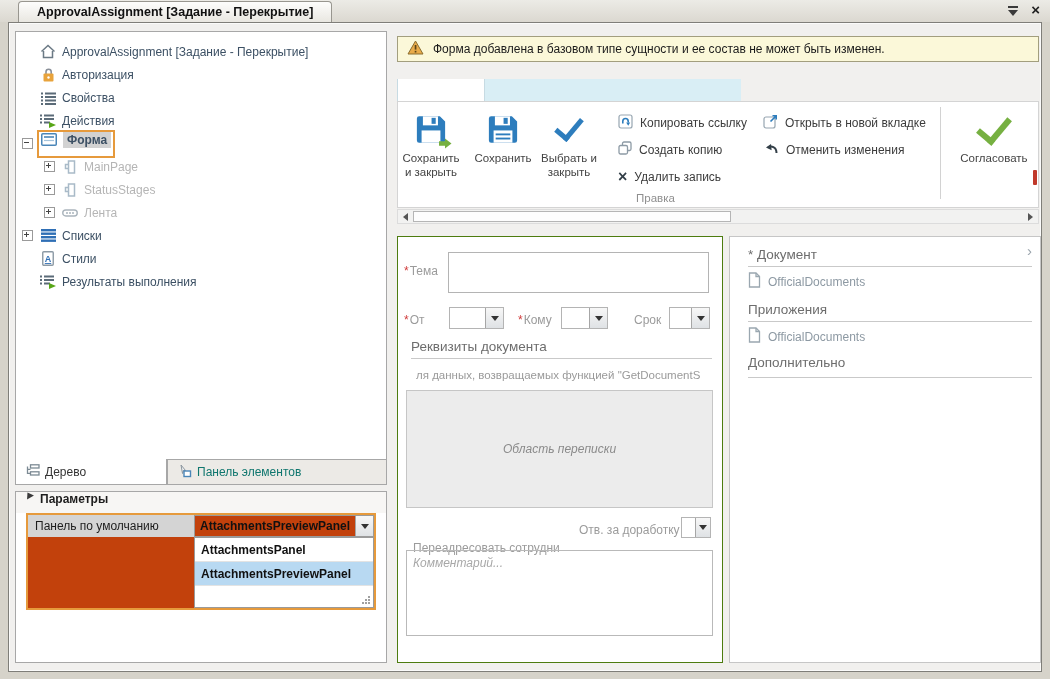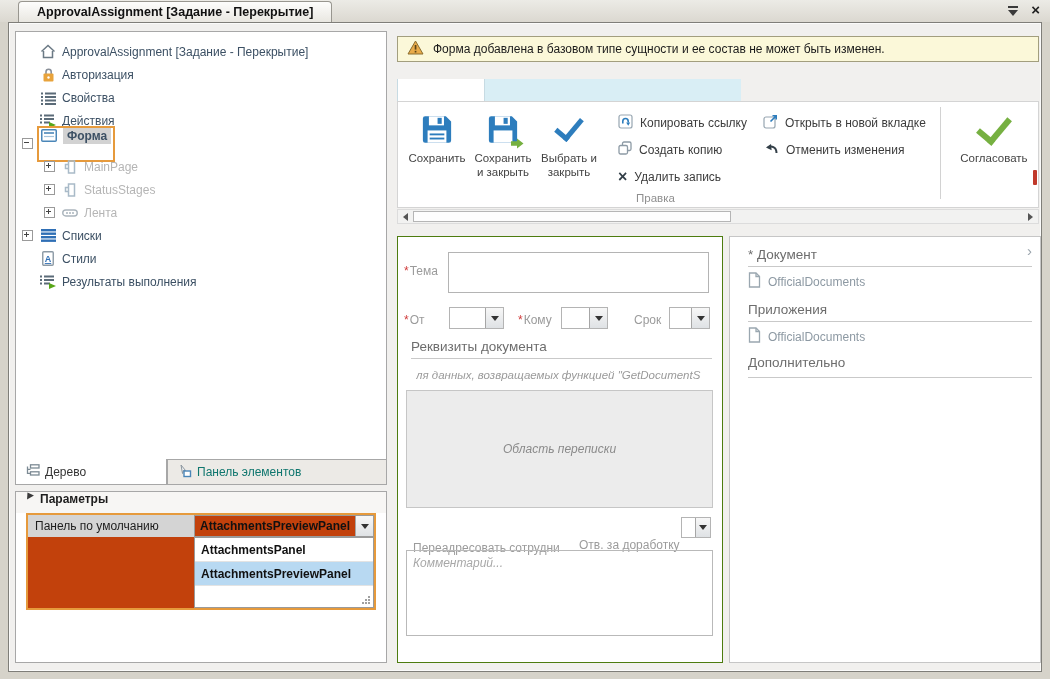--- a/index.html
+++ b/index.html
@@ -27,21 +27,21 @@
   .tree-body{height:429px;background:#fff;border:1px solid #a7a7a7;padding-top:8px;box-sizing:border-box}
   .trow{height:23px;display:flex;align-items:center;padding-left:6px;cursor:default}
   .trow.child{padding-left:28px}
   .exp{width:9px;height:9px;border:1px solid #9a9a9a;background:#fff;position:relative;flex:none;margin-right:6px;cursor:pointer}
   .exp::before{content:"";position:absolute;left:1px;top:3px;width:5px;height:1px;background:#444}
   .exp.plus::after{content:"";position:absolute;left:3px;top:1px;width:1px;height:5px;background:#444}
   .noexp{width:17px;flex:none}
   .ticon{width:18px;height:16px;flex:none;margin-right:5px;display:flex;align-items:center;justify-content:center}
   .tlabel{color:#3c5064;white-space:nowrap}
   .tlabel.dim{color:#b5b5b5}
-  .selwrap{display:inline-flex;align-items:center;border:2px solid #e69a3c;padding:0 2px 16px 1px;margin-left:-2px}
+  .selwrap{display:inline-flex;align-items:center;border:2px solid #e69a3c;padding:0 2px 8px 1px;margin-left:-2px}
   .tlabel.sel{background:#d2d2d2;padding:1px 4px;font-weight:bold}
 
   .left-tabs{display:flex;height:25px}
   .ltab{display:flex;align-items:center;gap:5px;padding-left:10px;box-sizing:border-box;cursor:pointer}
   .ltab.active{width:152px;background:#fff;border:1px solid #a7a7a7;border-top:none;position:relative;z-index:2;margin-top:-1px;height:26px}
   .ltab.inactive{flex:1;background:#eceae6;border:1px solid #a7a7a7;border-top:none;color:#0f766e}
 
   .params-panel{position:absolute;left:6px;top:468px;width:370px;height:170px;background:#fff;border:1px solid #a7a7a7}
   .pheader{height:21px;display:flex;align-items:flex-start;padding-left:9px;font-weight:bold;color:#1d1d1d;background:#f7f6f4}
   .ptri{width:0;height:0;border-left:4px solid transparent;border-right:4px solid transparent;border-bottom:6px solid #3a3a3a;
@@ -98,21 +98,21 @@
   .form-panel{position:absolute;left:388px;top:213px;width:324px;height:425px;background:#fff;border:1px solid #4d7c0f}
   .right-panel{position:absolute;left:720px;top:213px;width:310px;height:425px;background:#fff;border:1px solid #c6c6c6}
   .abs{position:absolute}
   .lab{color:#9b9b9b}
   .req{color:#d03b3b;margin-right:1px}
   .tbox{border:1px solid #b4b4b4;background:#fff;box-sizing:border-box}
   .fcombo{border:1px solid #b4b4b4;background:#fff;box-sizing:border-box;display:flex;cursor:pointer}
   .fcombo .sp{flex:1}
   .sechdr{font-size:13.5px;color:#6d6d6d}
   .secline{height:1px;background:#c9c9c9}
-  .hint{font-style:italic;color:#9a9a9a;font-size:11.5px;white-space:nowrap;overflow:hidden}
+  .hint{color:#9a9a9a;font-size:11.5px;white-space:nowrap;overflow:hidden}
   .corr-box{background:#ececec;border:1px solid #c6c6c6;display:flex;align-items:center;justify-content:center;
             font-style:italic;color:#8a8a8a;box-sizing:border-box}
   .comment-box{border:1px solid #b9b9b9;box-sizing:border-box;padding:5px 6px;font-style:italic;color:#a8a8a8;cursor:text}
   .rp-item{display:flex;align-items:center;gap:7px;color:#8d99a3}
   .chev{color:#9aa4ac;font-size:15px;line-height:12px;cursor:pointer}
 </style>
 </head>
 <body>
 
 <div class="titlebar"></div>
@@ -347,47 +347,47 @@
 
   <div class="rtabs-bg"></div>
   <div class="rtabs">
     <div class="rtab active">ГЛАВНАЯ</div>
     <div class="rtab">ОТПРАВКА</div>
     <div class="rtab">ПОИСК</div>
     <div class="rtab">ВЛОЖЕНИЯ</div>
   </div>
 
   <div class="ribbon">
-    <div class="bigbtn" style="margin-left:6px">
-      <span class="bicon">
-        <svg width="32" height="31" viewBox="0 0 17 16">
-            <path d="M1 2.2 a1.2 1.2 0 0 1 1.2-1.2 H13.2 L16 3.8 V13.8 a1.2 1.2 0 0 1 -1.2 1.2 H2.2 A1.2 1.2 0 0 1 1 13.8 Z" fill="#2d7dbd"></path>
-            <rect x="4.2" y="1" width="8" height="4.8" fill="#fff"></rect>
-            <rect x="8.8" y="1.8" width="2.2" height="3.2" fill="#2d7dbd"></rect>
-            <rect x="3.5" y="8.5" width="10" height="6.5" fill="#fff"></rect>
-            <line x1="4.6" y1="10.6" x2="12.4" y2="10.6" stroke="#2d7dbd"></line>
-            <line x1="4.6" y1="12.8" x2="12.4" y2="12.8" stroke="#2d7dbd"></line>
-          </svg>
-      </span>
-      <span class="blabel">Сохранить</span>
-    </div>
     <div class="bigbtn">
       <span class="bicon">
         <svg width="32" height="31" viewBox="0 0 17 16">
             <path d="M1 2.2 a1.2 1.2 0 0 1 1.2-1.2 H13.2 L16 3.8 V13.8 a1.2 1.2 0 0 1 -1.2 1.2 H2.2 A1.2 1.2 0 0 1 1 13.8 Z" fill="#2d7dbd"></path>
             <rect x="4.2" y="1" width="8" height="4.8" fill="#fff"></rect>
             <rect x="8.8" y="1.8" width="2.2" height="3.2" fill="#2d7dbd"></rect>
             <rect x="3.5" y="8.5" width="10" height="6.5" fill="#fff"></rect>
           </svg>
         <svg width="13" height="11" style="position:absolute;right:-5px;bottom:-1px">
             <path d="M0 3.2 H6 V0.5 L12.5 5.5 L6 10.5 V7.8 H0 Z" fill="#76b041"></path>
           </svg>
       </span>
       <span class="blabel">Сохранить и закрыть</span>
     </div>
+    <div class="bigbtn" style="margin-left:6px">
+      <span class="bicon">
+        <svg width="32" height="31" viewBox="0 0 17 16">
+            <path d="M1 2.2 a1.2 1.2 0 0 1 1.2-1.2 H13.2 L16 3.8 V13.8 a1.2 1.2 0 0 1 -1.2 1.2 H2.2 A1.2 1.2 0 0 1 1 13.8 Z" fill="#2d7dbd"></path>
+            <rect x="4.2" y="1" width="8" height="4.8" fill="#fff"></rect>
+            <rect x="8.8" y="1.8" width="2.2" height="3.2" fill="#2d7dbd"></rect>
+            <rect x="3.5" y="8.5" width="10" height="6.5" fill="#fff"></rect>
+            <line x1="4.6" y1="10.6" x2="12.4" y2="10.6" stroke="#2d7dbd"></line>
+            <line x1="4.6" y1="12.8" x2="12.4" y2="12.8" stroke="#2d7dbd"></line>
+          </svg>
+      </span>
+      <span class="blabel">Сохранить</span>
+    </div>
     <div class="bigbtn">
       <span class="bicon">
           <span class="check"></span>
         </span>
       <span class="blabel">Выбрать и закрыть</span>
     </div>
 
     <div class="smallcol">
       <div class="sbtn">
         <span>
@@ -493,21 +493,21 @@
 
     <div class="abs sechdr" style="left:13px;top:102px">Реквизиты документа</div>
     <div class="abs secline" style="left:13px;right:10px;top:121px"></div>
     <div class="abs hint" style="left:18px;top:132px;width:298px">ля данных, возвращаемых функцией "GetDocumentS</div>
 
     <div class="abs corr-box" style="left:8px;top:153px;width:307px;height:118px">
       <span>Область переписки</span>
     </div>
 
     <div class="abs lab" style="left:15px;top:304px">Переадресовать сотрудни</div>
-    <div class="abs lab" style="left:181px;top:301px">Отв. за доработку</div>
+    <div class="abs lab" style="left:181px;top:286px">Отв. за доработку</div>
     <div class="abs fcombo" style="left:283px;top:280px;width:30px;height:21px">
       <span class="sp"></span>
         <span class="cbtn" style="width:14px">
           <span class="darr"></span>
         </span>
     </div>
 
     <div class="abs comment-box" style="left:8px;top:313px;width:307px;height:86px">
       <span>Комментарий...</span>
     </div>

